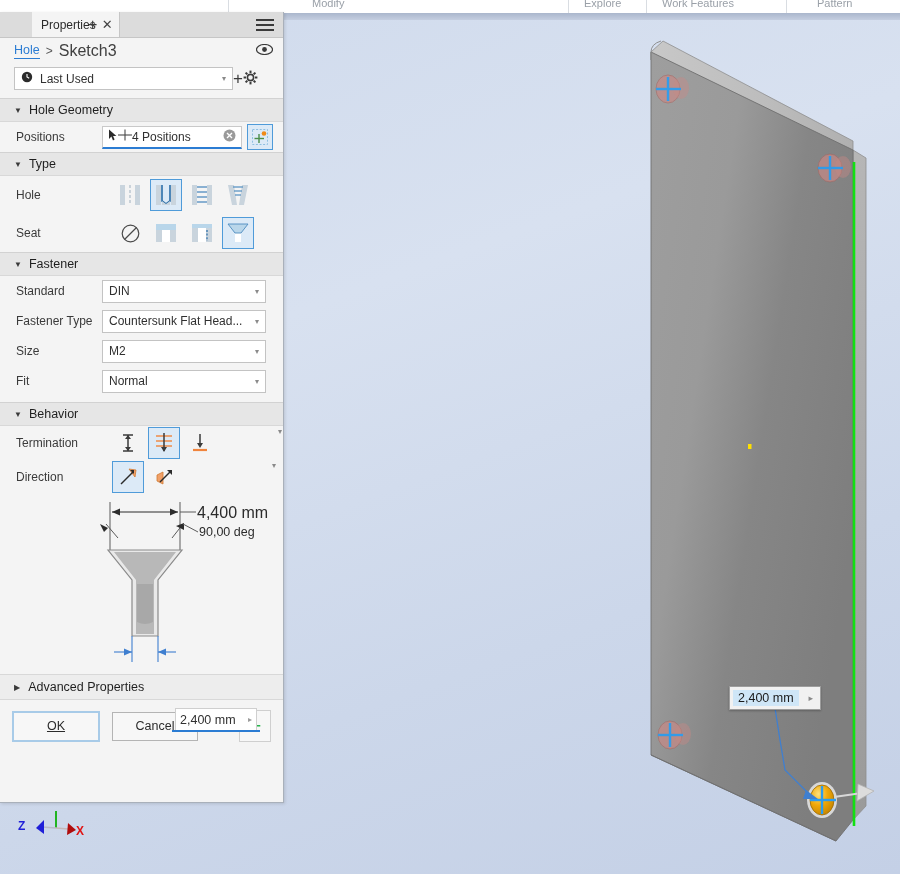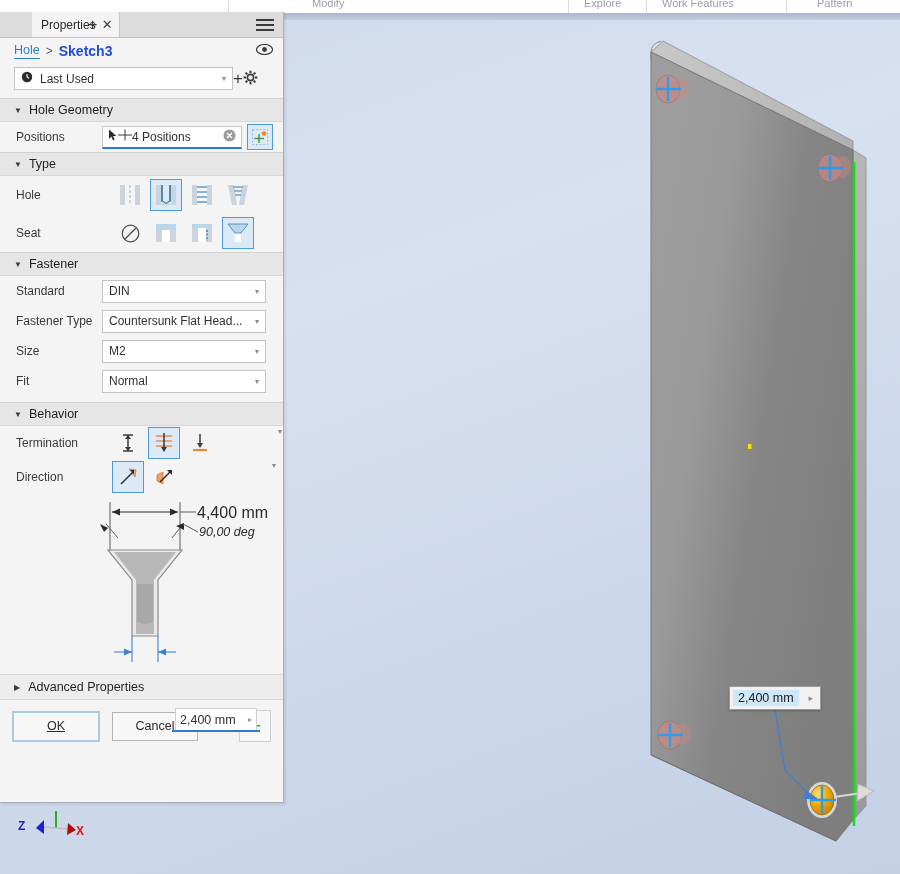--- a/index.html
+++ b/index.html
@@ -66,21 +66,21 @@
   }
   #tab-properties .tlabel{font-size:12px;color:#2b2b2b;}
   .tabx{font-size:13px;color:#444;cursor:default;line-height:1;}
   #tab-plus{position:absolute;left:88px;top:3px;font-size:16px;color:#3a3a3a;line-height:19px;}
   #hamburger{position:absolute;right:9px;top:7px;width:18px;height:12px;}
   #hamburger i{display:block;height:2px;background:#3a3a3a;margin-bottom:3px;}
   
   #crumb{height:26px;display:flex;align-items:center;padding:0 10px 0 14px;background:#f4f4f4;}
   #crumb .c-hole{color:#2b7cd3;border-bottom:1px solid #2b7cd3;font-size:12.5px;padding-bottom:1px;}
   #crumb .c-sep{color:#5a5a5a;margin:0 6px;font-size:12px;}
-  #crumb .c-sketch{color:#1d4ed8;font-size:14px;font-weight:bold;}
+  #crumb .c-sketch{color:#404040;font-size:16px;}
   #eye-icon{margin-left:auto;}
   
   #preset-row{display:flex;align-items:center;padding:3px 8px 8px 14px;background:#f4f4f4;}
   #preset-box{
     flex:0 0 205px;height:21px;background:#fff;border:1px solid #c3c3c3;
     display:flex;align-items:center;padding:0 6px;gap:7px;
   }
   #preset-box .pv{font-size:12px;color:#303030;}
   #preset-box .pcaret{margin-left:auto;color:#8a8a8a;font-size:8px;}
   .ico-plus{font-size:17px;color:#3a3a3a;line-height:14px;}
@@ -539,21 +539,21 @@
       <path d="M137,90 L153,90 L153,128 Q145,132 137,128 Z" fill="#a8a8a8"></path>
 
       <line x1="132" y1="142" x2="132" y2="168" stroke="#3f7fd0" stroke-width="1.1"></line>
       <line x1="158" y1="142" x2="158" y2="168" stroke="#3f7fd0" stroke-width="1.1"></line>
       <line x1="114" y1="158" x2="132" y2="158" stroke="#3f7fd0" stroke-width="1.1"></line>
       <path d="M132,158 L124,154.5 L124,161.5 Z" fill="#3f7fd0"></path>
       <line x1="158" y1="158" x2="176" y2="158" stroke="#3f7fd0" stroke-width="1.1"></line>
       <path d="M158,158 L166,154.5 L166,161.5 Z" fill="#3f7fd0"></path>
     </svg>
     <span style="position:absolute;left:197px;top:10px;font-size:16px;color:#2b2b2b;">4,400 mm</span>
-    <span style="position:absolute;left:199px;top:31px;font-size:12.5px;color:#2b2b2b;font-style:italic;">90,00 deg</span>
+    <span style="position:absolute;left:199px;top:31px;font-size:12.5px;color:#2b2b2b;">90,00 deg</span>
   </div>
 
   <div id="dim-field">
     <span class="dv">2,400 mm</span>
     <span class="dcaret">▸</span>
   </div>
   <div id="dim-underline"></div>
 
   <div id="advanced" style="margin-top:10px;">
     <span class="tri">▶</span>

